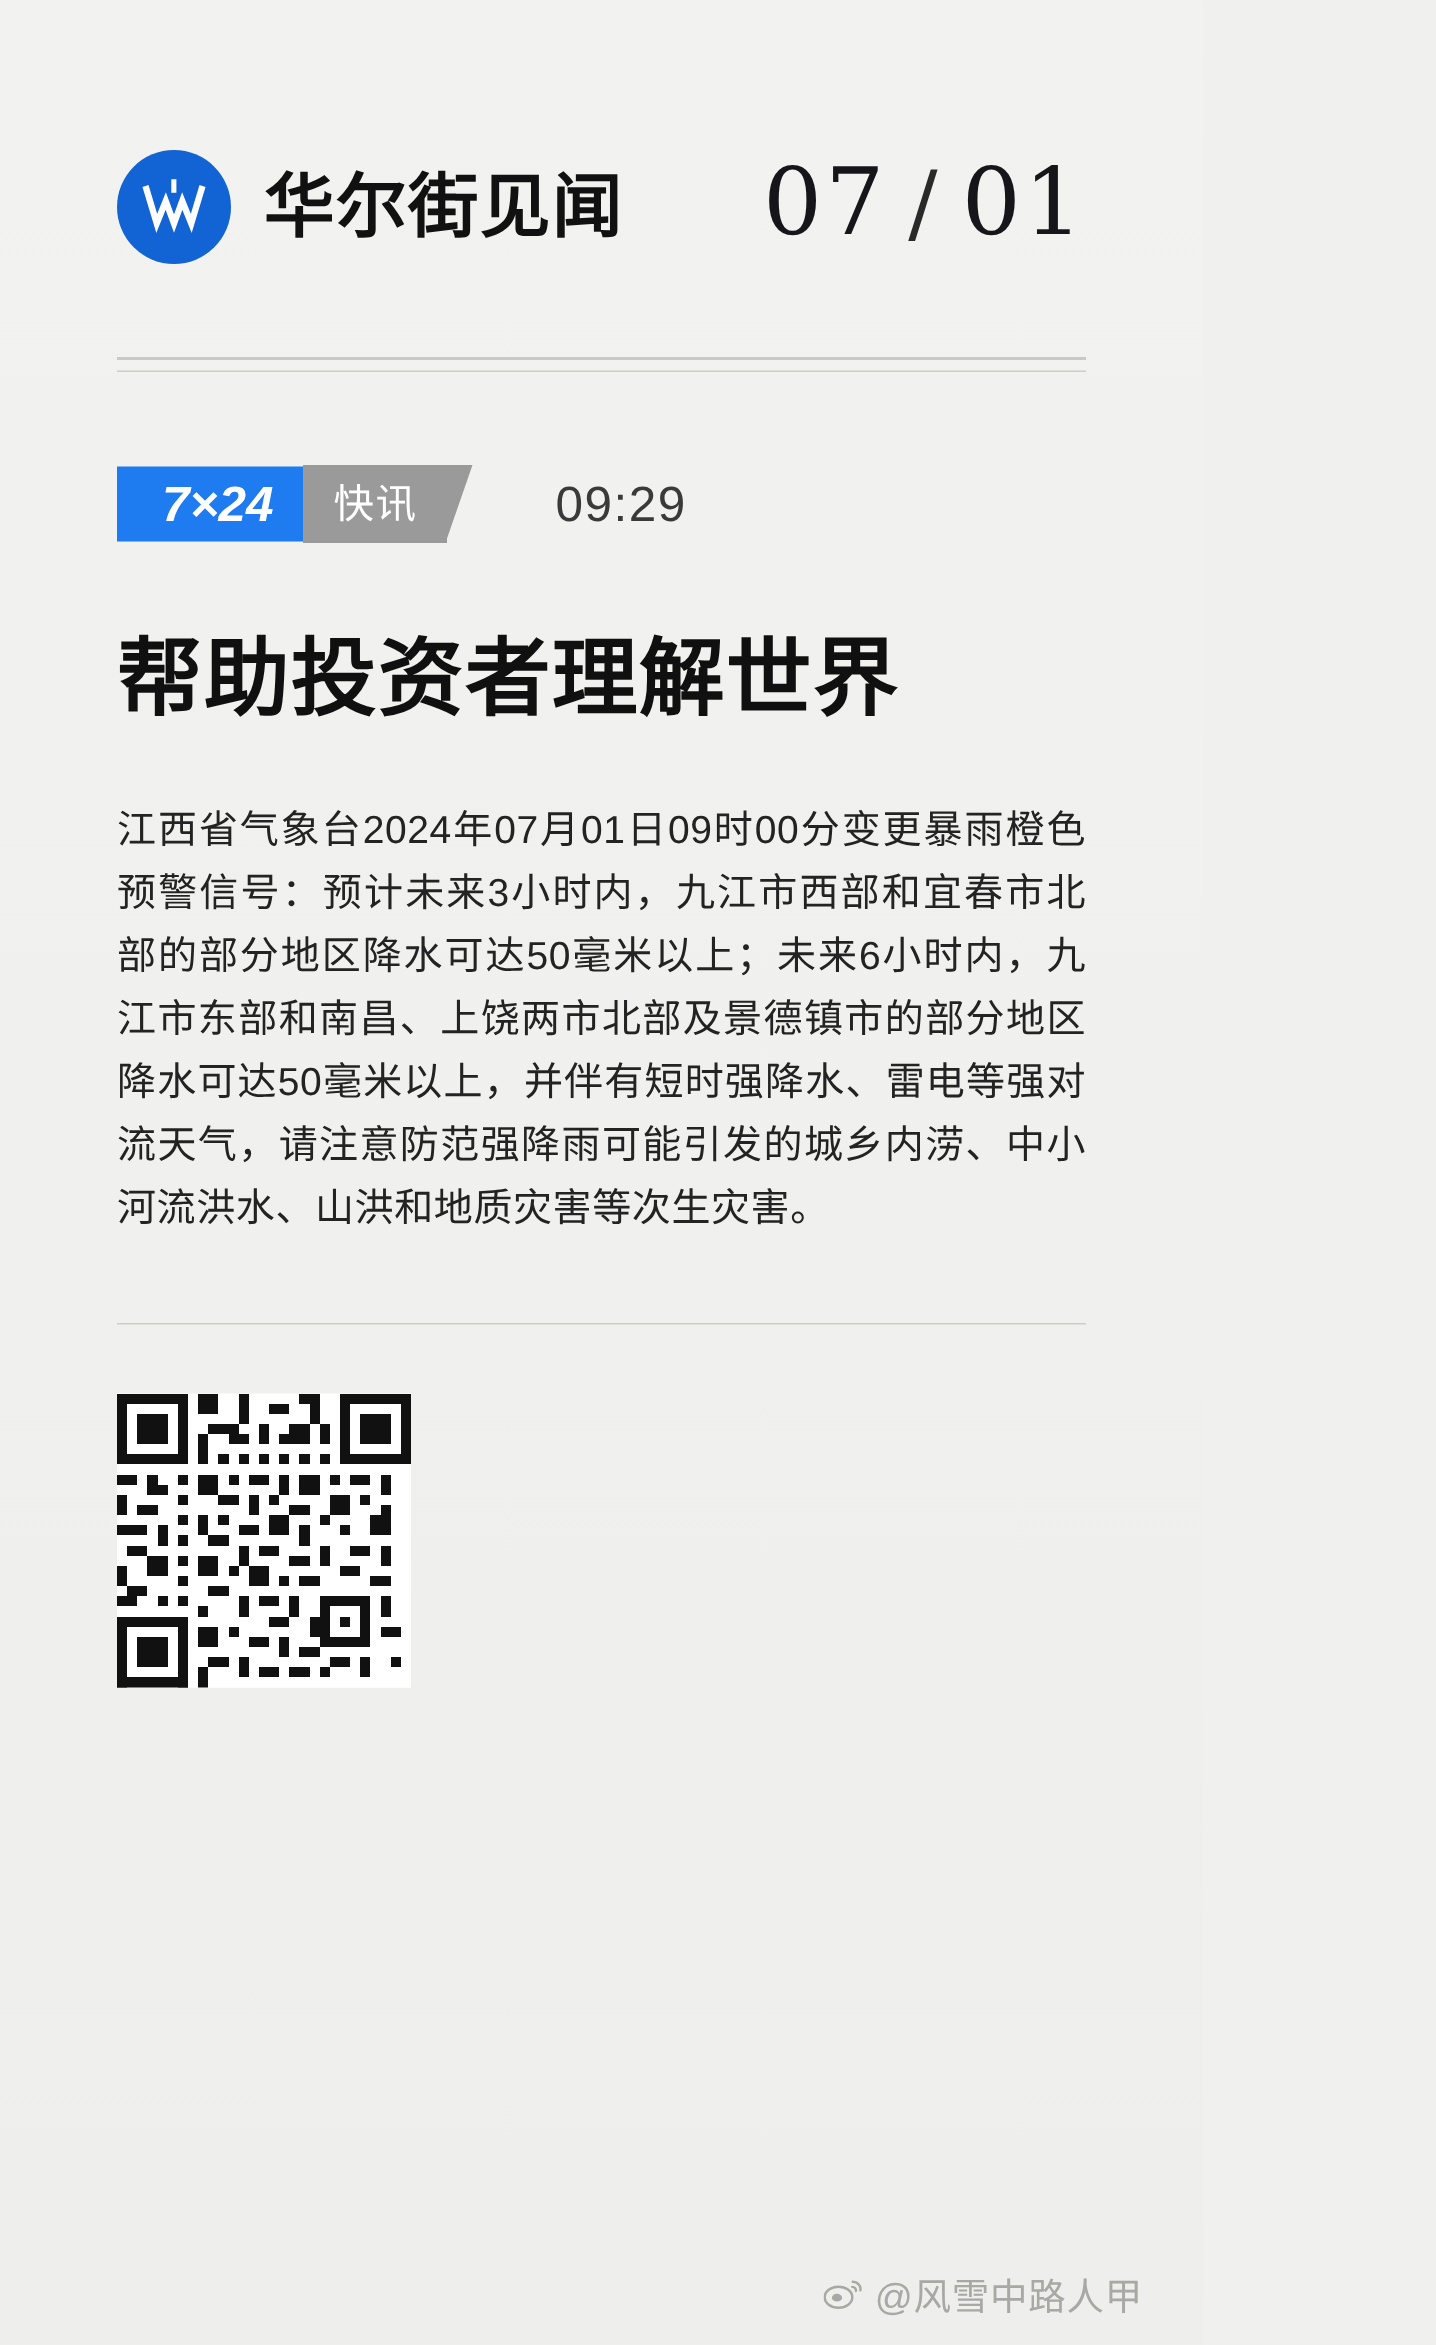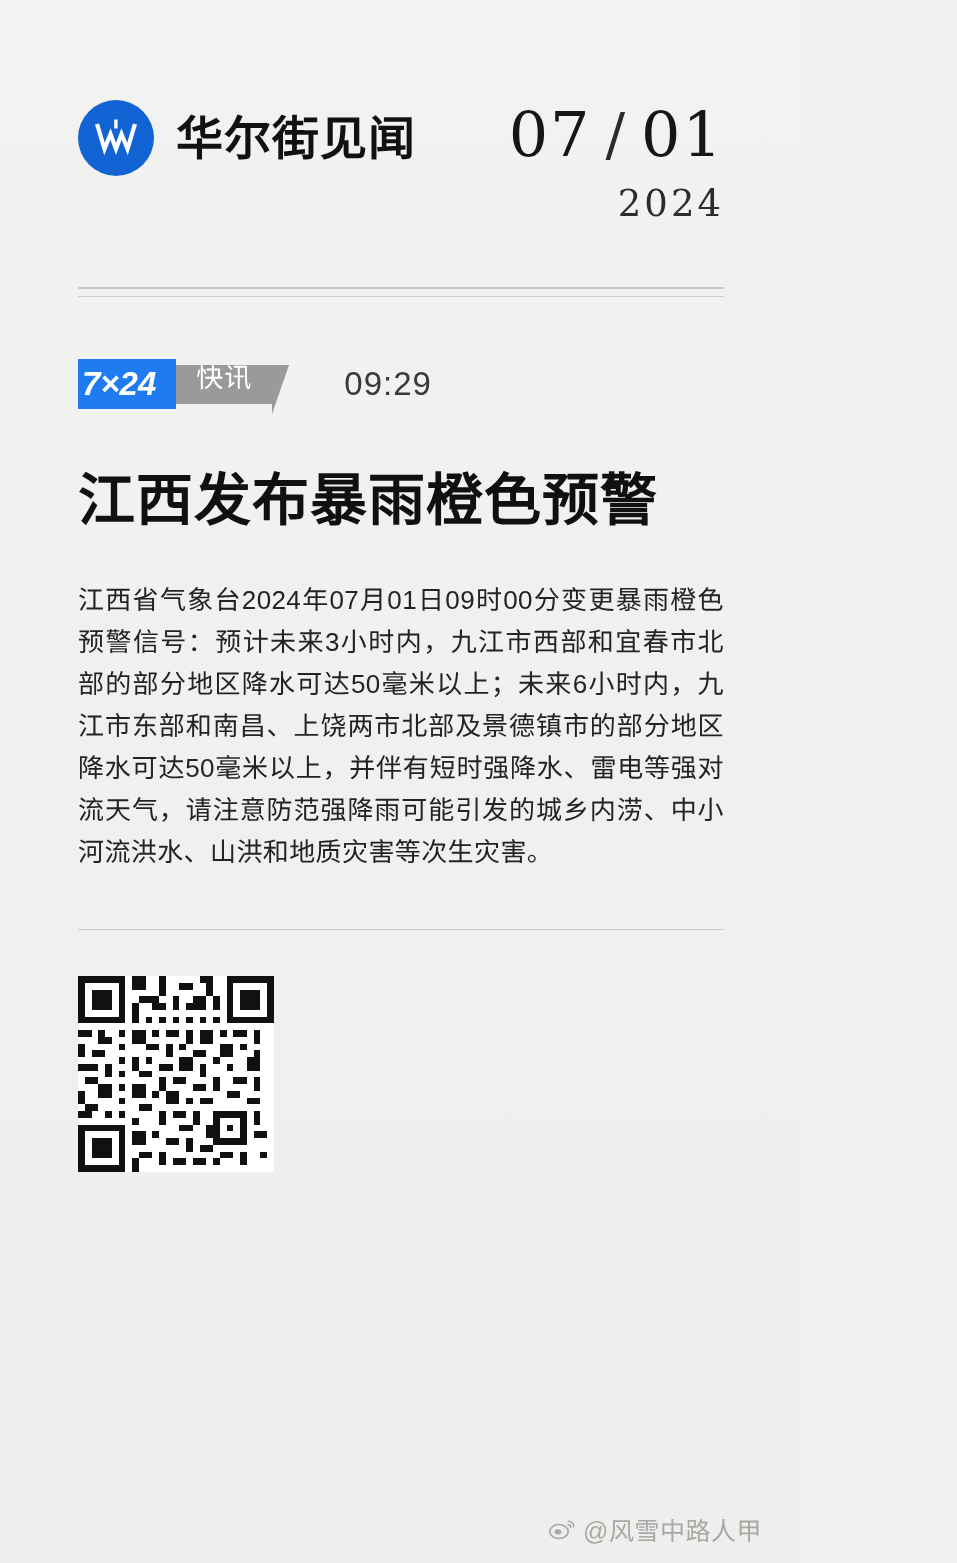--- a/index.html
+++ b/index.html
@@ -101,30 +101,30 @@
     align-items: center;
     margin-top: 62px;
     gap: 0;
   }
   .tag-724 {
     background: #1e7bf0;
     color: #fff;
     font-weight: bold;
     font-style: italic;
     font-size: 33px;
-    padding: 8px 20px 9px 4px;
+    padding: 8px 20px 9px 30px;
     line-height: 1;
     letter-spacing: 0px;
     font-family: "Liberation Sans", sans-serif;
   }
   .tag-flash {
     background: #9a9a9a;
     color: #fff;
     font-size: 27px;
-    padding: 0 20px 12px 20px;
+    padding: 13px 20px 12px 20px;
     line-height: 1;
     letter-spacing: 1px;
     position: relative;
     text-align: right;
   }
   .tag-flash::after {
     content: "";
     position: absolute;
     right: -17px; top: 0;
     width: 0; height: 0;
@@ -228,33 +228,32 @@
       </div>
       <div class="brand-name">华尔街见闻</div>
     </div>
 
     <div class="datebox">
       <div class="date-top">
         <span>07</span>
         <span class="date-sep">/</span>
         <span>01</span>
       </div>
-      <div class="date-year">2024</div>
     </div>
   </div>
 
   <div class="rule-double"></div>
 
   <div class="tagrow">
     <div class="tag-724">7×24</div>
     <div class="tag-flash">快讯</div>
     <div class="tag-time">09:29</div>
   </div>
 
-  <h1 class="title">江西发布暴雨橙色预警</h1>
+  <h1 class="title">帮助投资者理解世界</h1>
 
   <div class="body-text">江西省气象台2024年07月01日09时00分变更暴雨橙色预警信号：预计未来3小时内，九江市西部和宜春市北部的部分地区降水可达50毫米以上；未来6小时内，九江市东部和南昌、上饶两市北部及景德镇市的部分地区降水可达50毫米以上，并伴有短时强降水、雷电等强对流天气，请注意防范强降雨可能引发的城乡内涝、中小河流洪水、山洪和地质灾害等次生灾害。</div>
 
   <div class="rule-thin"></div>
 
   <div class="footer">
     <div class="qr">
       <svg width="196" height="196" viewBox="0 0 29 29" shape-rendering="crispEdges" aria-hidden="true">
         <rect width="29" height="29" fill="#ffffff"></rect>
         <g fill="#111111">

